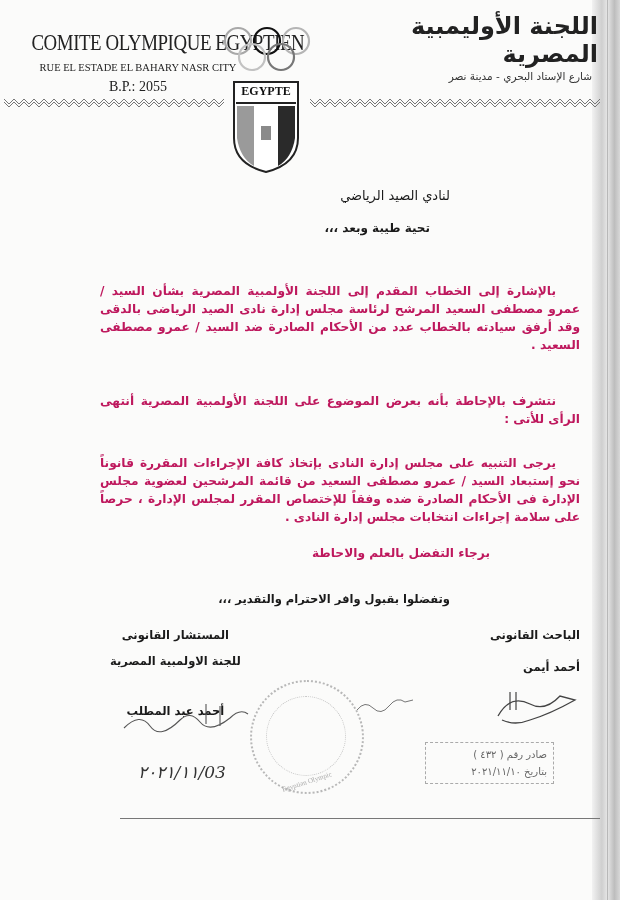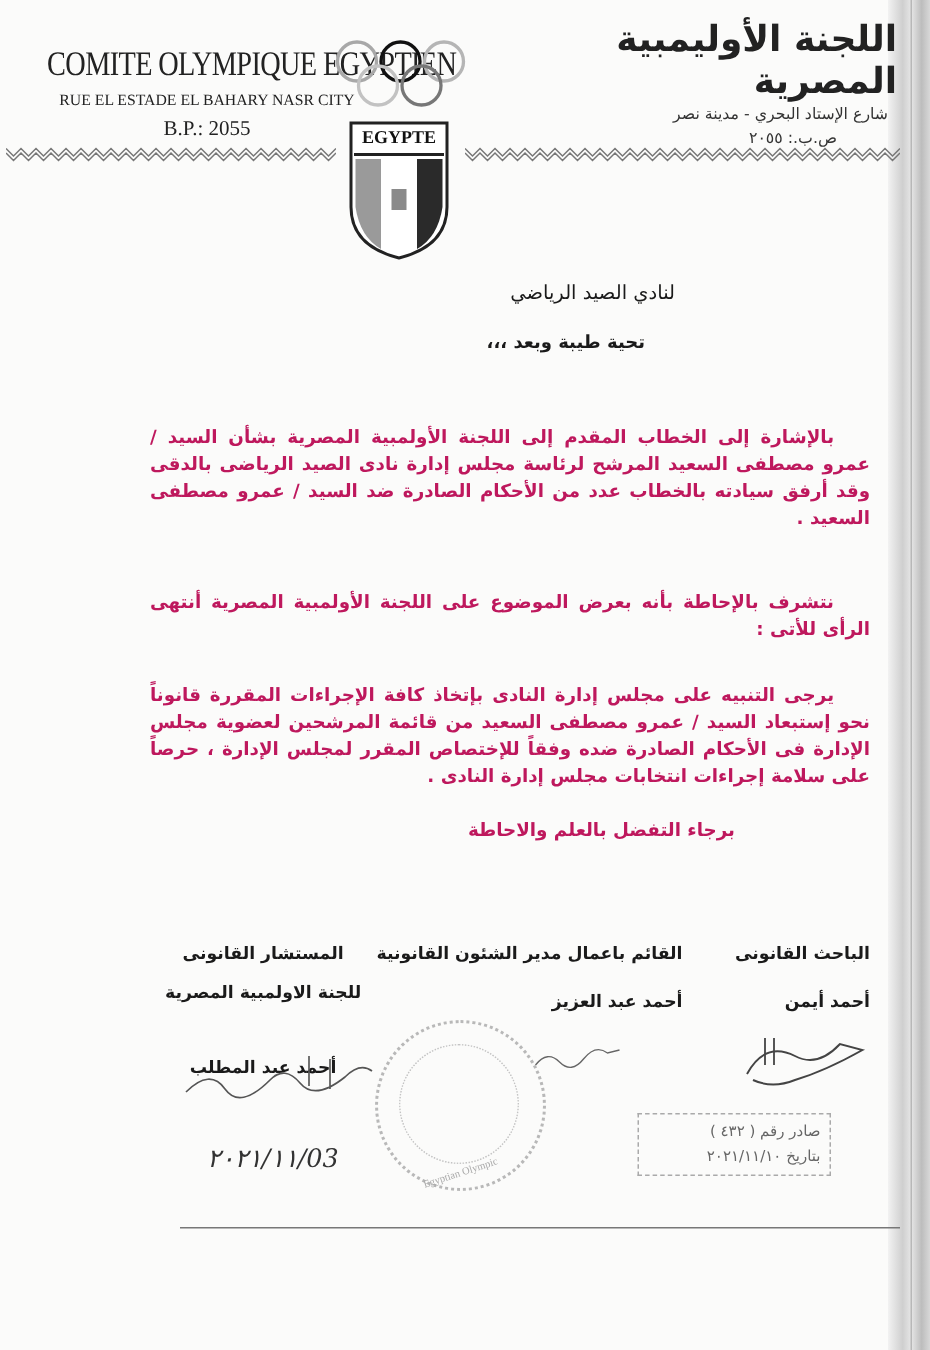--- a/index.html
+++ b/index.html
@@ -105,45 +105,41 @@
     <rect x="4" y="22" width="60" height="2" fill="#222"></rect>
     <path d="M5,26 H22 V86 Q8,78 5,58 Z" fill="#9a9a9a"></path>
     <path d="M46,26 H63 V58 Q60,78 46,86 Z" fill="#2a2a2a"></path>
     <rect x="29" y="46" width="10" height="14" fill="#8a8a8a"></rect>
   </svg>
   <div class="shield-label">EGYPTE</div>
 
   <div class="lh-ar">
     <div class="name">اللجنة الأوليمبية المصرية</div>
     <div class="addr">شارع الإستاد البحري - مدينة نصر</div>
-    <div class="bp">ص.ب.: ٢٠٥٥</div>
   </div>
   <svg class="zigzag zz-right" viewBox="0 0 290 12" preserveAspectRatio="none">
     <polyline fill="none" stroke="#777" stroke-width="1" points="0,3 5,8 10,3 15,8 20,3 25,8 30,3 35,8 40,3 45,8 50,3 55,8 60,3 65,8 70,3 75,8 80,3 85,8 90,3 95,8 100,3 105,8 110,3 115,8 120,3 125,8 130,3 135,8 140,3 145,8 150,3 155,8 160,3 165,8 170,3 175,8 180,3 185,8 190,3 195,8 200,3 205,8 210,3 215,8 220,3 225,8 230,3 235,8 240,3 245,8 250,3 255,8 260,3 265,8 270,3 275,8 280,3 285,8 290,3"></polyline>
     <polyline fill="none" stroke="#777" stroke-width="1" points="0,6 5,11 10,6 15,11 20,6 25,11 30,6 35,11 40,6 45,11 50,6 55,11 60,6 65,11 70,6 75,11 80,6 85,11 90,6 95,11 100,6 105,11 110,6 115,11 120,6 125,11 130,6 135,11 140,6 145,11 150,6 155,11 160,6 165,11 170,6 175,11 180,6 185,11 190,6 195,11 200,6 205,11 210,6 215,11 220,6 225,11 230,6 235,11 240,6 245,11 250,6 255,11 260,6 265,11 270,6 275,11 280,6 285,11 290,6"></polyline>
   </svg>
 
   <div class="addr-block">
     <div class="l2">لنادي الصيد الرياضي</div>
     <div class="l3">تحية طيبة وبعد ،،،</div>
   </div>
 
   <div class="para p1"><span class="indent"></span><span>بالإشارة إلى الخطاب المقدم إلى اللجنة الأولمبية المصرية بشأن السيد / عمرو مصطفى السعيد المرشح لرئاسة مجلس إدارة نادى الصيد الرياضى بالدقى وقد أرفق سيادته بالخطاب عدد من الأحكام الصادرة ضد السيد / عمرو مصطفى السعيد .</span></div>
   <div class="para p3"><span class="indent"></span><span>يرجى التنبيه على مجلس إدارة النادى بإتخاذ كافة الإجراءات المقررة قانوناً نحو إستبعاد السيد / عمرو مصطفى السعيد من قائمة المرشحين لعضوية مجلس الإدارة فى الأحكام الصادرة ضده وفقاً للإختصاص المقرر لمجلس الإدارة ، حرصاً على سلامة إجراءات انتخابات مجلس إدارة النادى .</span></div>
   <div class="para p2"><span class="indent"></span><span>نتشرف بالإحاطة بأنه بعرض الموضوع على اللجنة الأولمبية المصرية أنتهى الرأى للأتى :</span></div>
   <div class="para p4"><span>برجاء التفضل بالعلم والاحاطة</span></div>
 
+  <div class="closing">وتفضلوا بقبول وافر الاحترام والتقدير ،،،</div>
 
   <div class="sig sig1">
     <div>الباحث القانونى</div>
     <div class="nm">أحمد أيمن</div>
-  </div>
-  <div class="sig sig2">
-    <div>القائم باعمال مدير الشئون القانونية</div>
-    <div class="nm">أحمد عبد العزيز</div>
   </div>
   <div class="sig sig3">
     <div>المستشار القانونى</div>
     <div class="org">للجنة الاولمبية المصرية</div>
     <div class="nm">أحمد عبد المطلب</div>
   </div>
 
   <svg class="scribble" style="left:490px; top:686px; width:90px; height:44px;" viewBox="0 0 90 44">
     <path d="M8,30 Q20,8 40,18 Q55,26 70,10 L85,14 Q60,28 40,34 Q25,40 12,34" fill="none" stroke="#444" stroke-width="1.3"></path>
     <path d="M20,6 L20,24 M26,6 L26,24" stroke="#444" stroke-width="1.2"></path>

